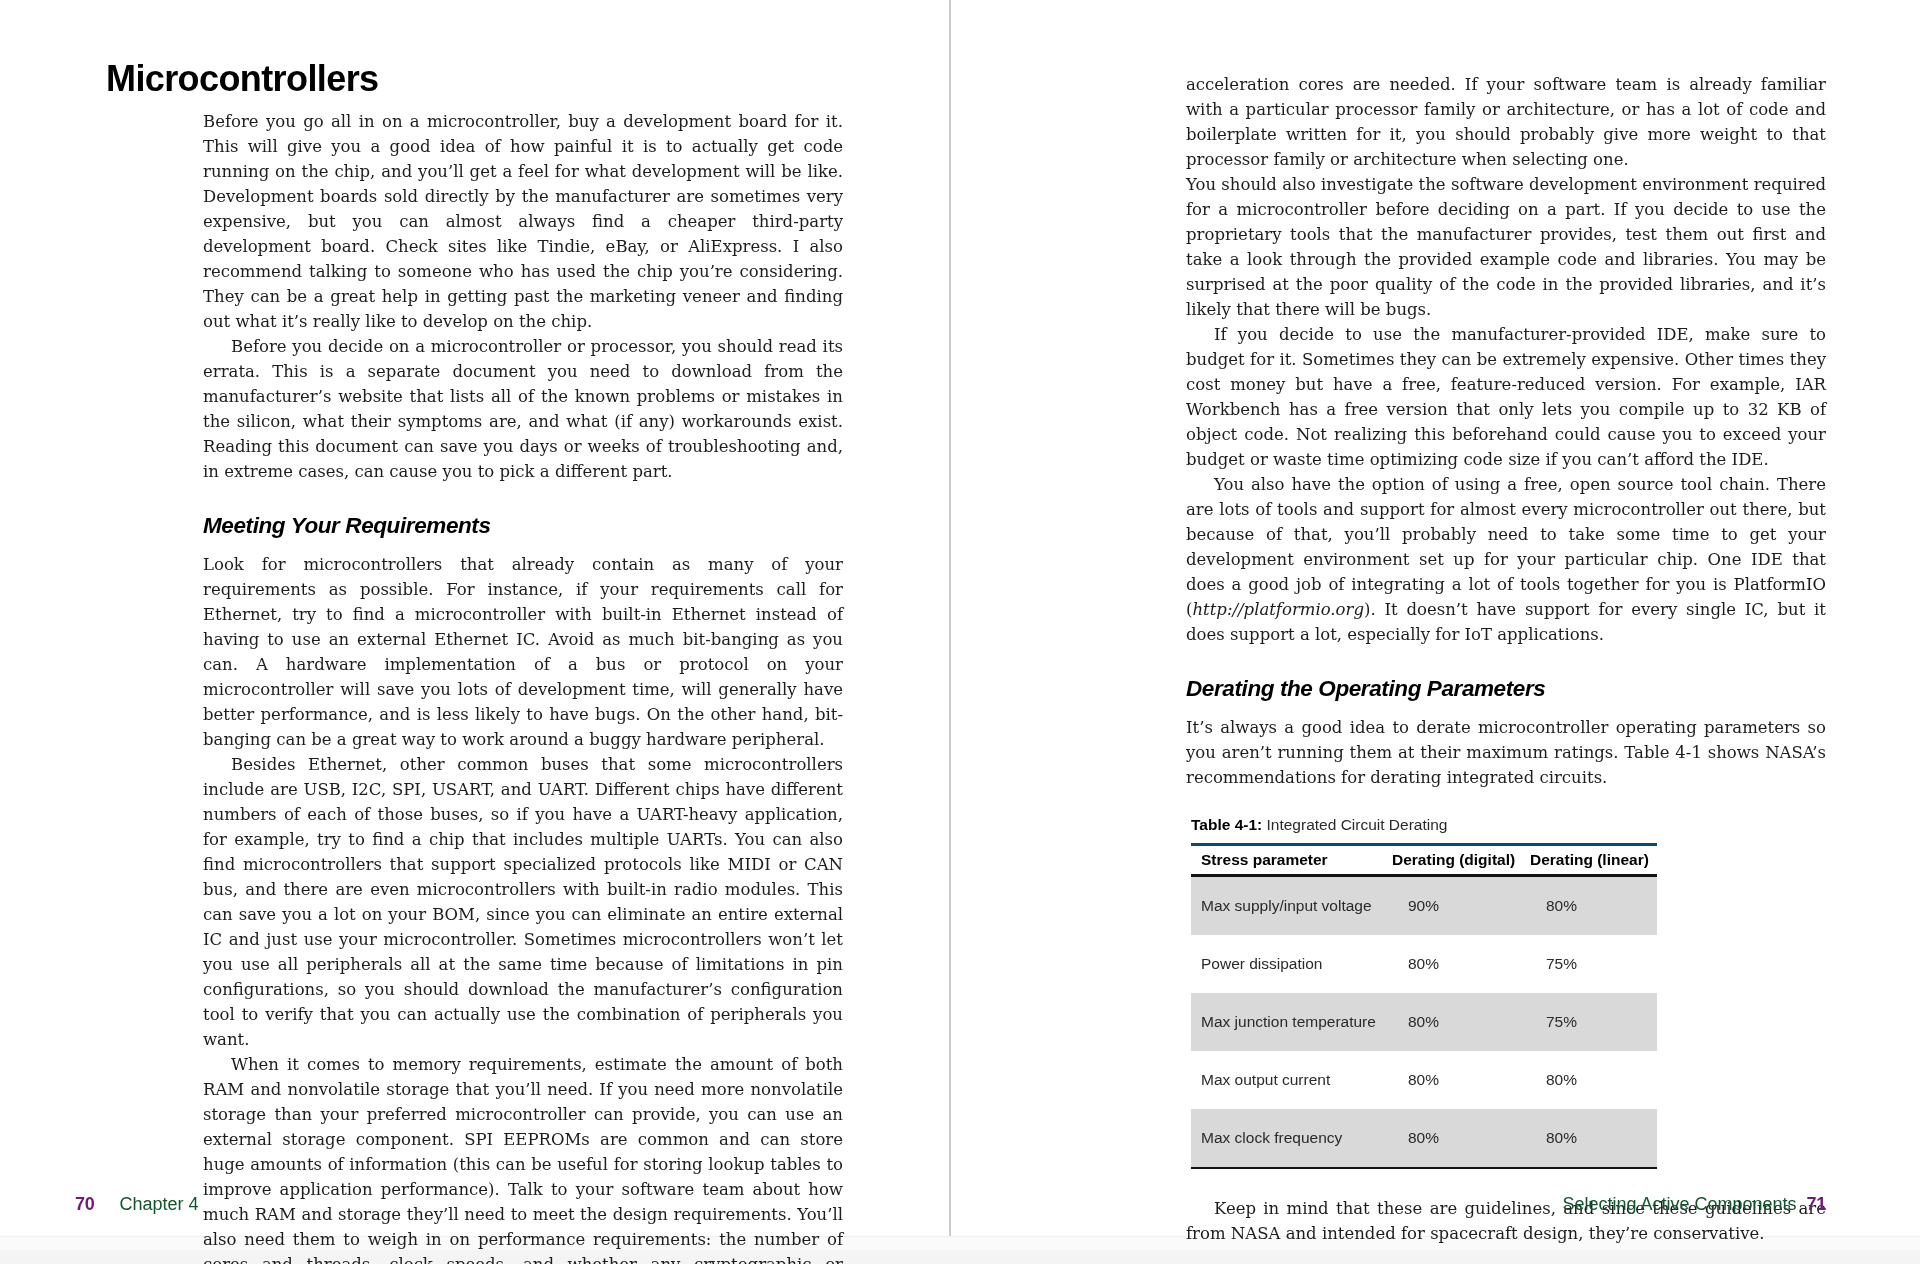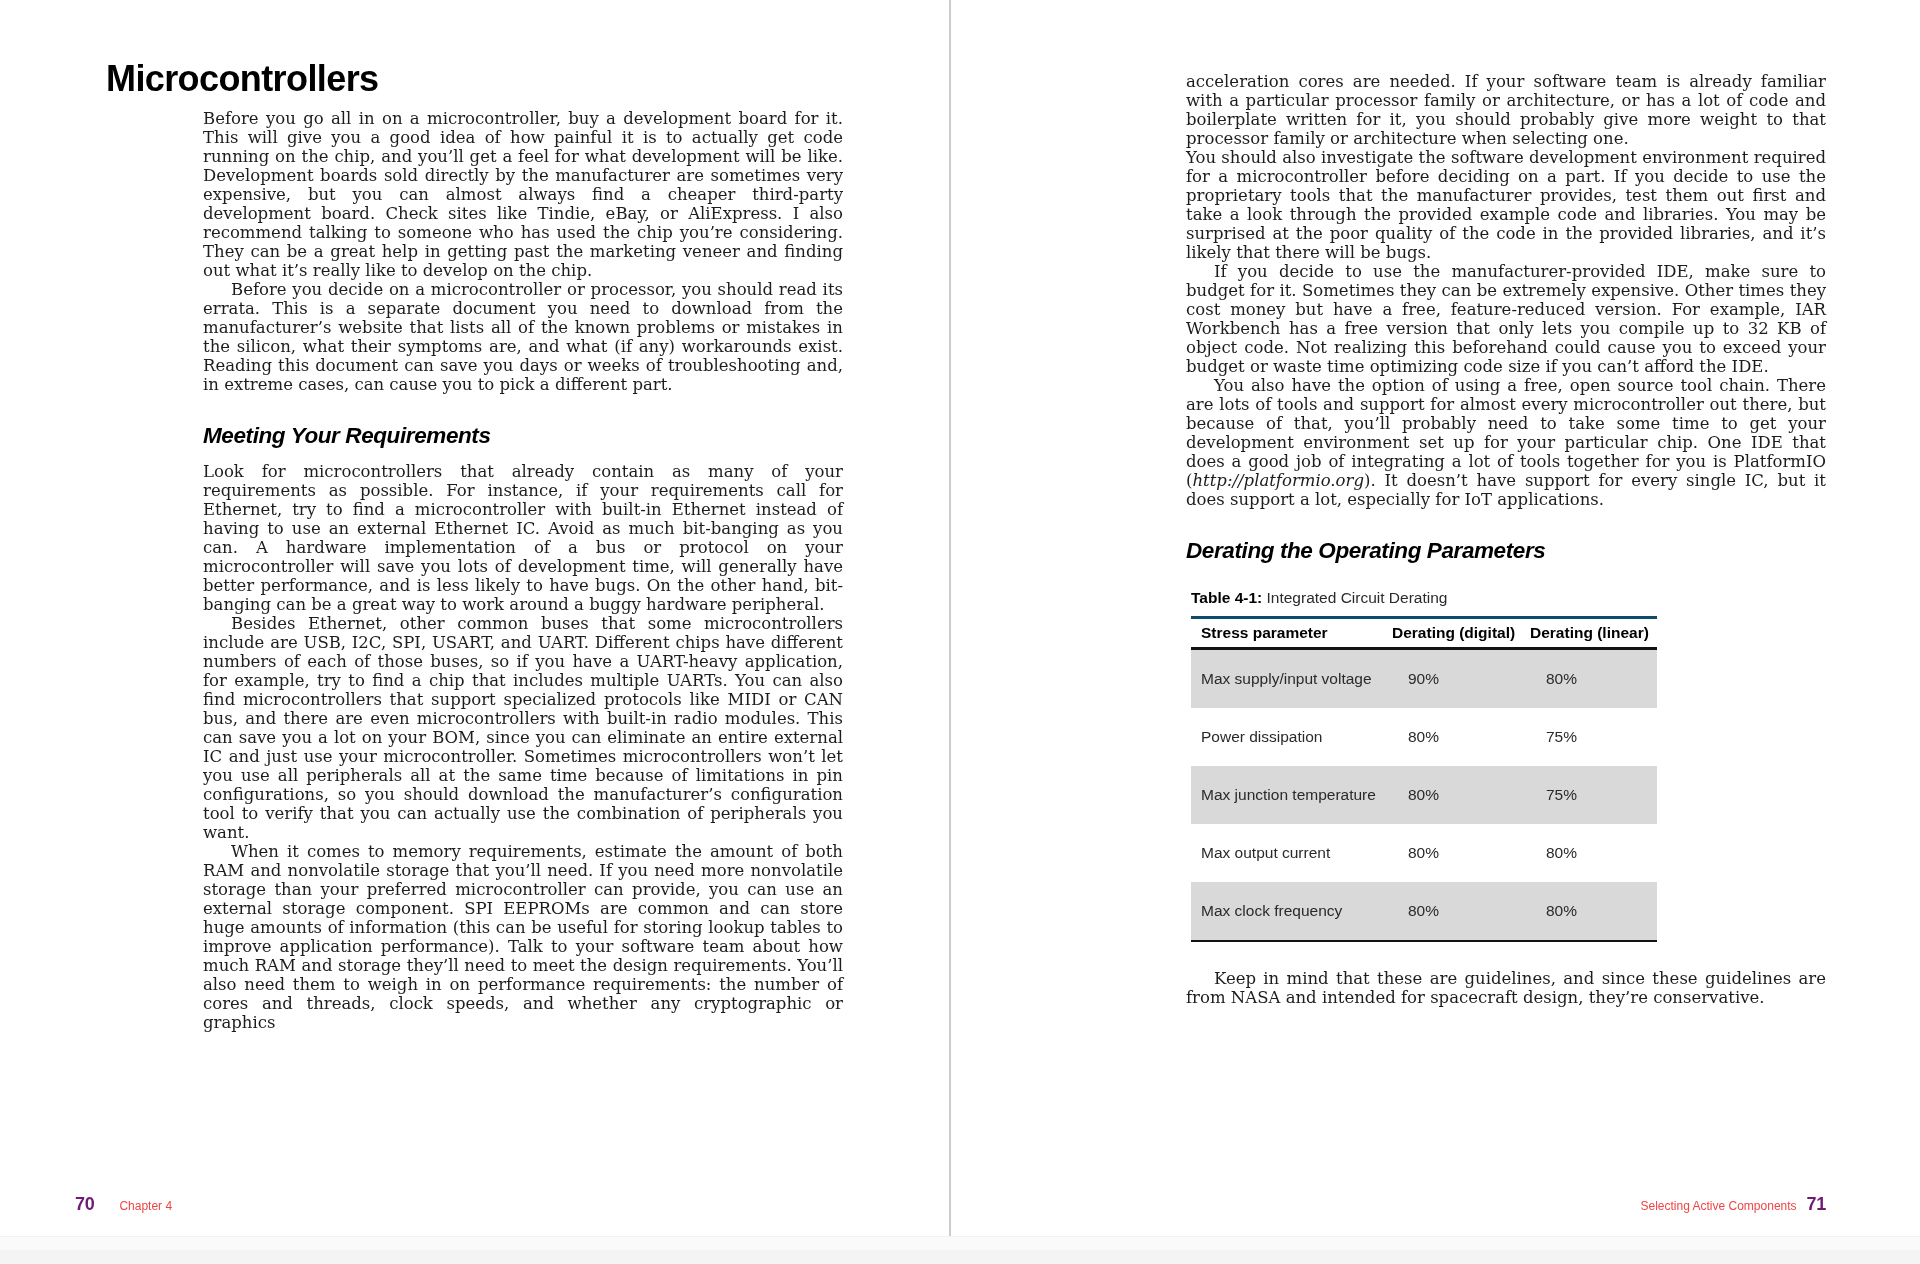--- a/index.html
+++ b/index.html
@@ -74,21 +74,21 @@
     font-style: italic;
     font-size: 22.5px;
     line-height: 25px;
     letter-spacing: -0.4px;
     color: #000;
     margin: 29px 0 14px 0;
   }
 
   p.body {
     font-size: 16.5px;
-    line-height: 19px;
+    line-height: 25px;
     text-align: justify;
     margin: 0;
     hyphens: auto;
   }
   p.indent { text-indent: 28px; }
 
   .em-url { font-style: italic; }
 
   .tbl-caption {
     font-family: "Liberation Sans", sans-serif;
@@ -146,22 +146,22 @@
     gap: 10px;
     font-family: "Liberation Sans", sans-serif;
   }
   .page-num {
     font-weight: bold;
     font-size: 18px;
     color: #701a75;
     letter-spacing: -0.3px;
   }
   .footer-title {
-    font-size: 12px;
-    color: #ef4444;
+    font-size: 18px;
+    color: #14532d;
   }
 </style>
 </head>
 <body>
 
 <div class="page-divider"></div>
 <div class="bottom-strip-1"></div>
 <div class="bottom-strip-2"></div>
 
 <div class="page-left">
@@ -175,20 +175,21 @@
 </div>
 
 <div class="page-right">
   <p class="body">acceleration cores are needed. If your software team is already familiar with a particular processor family or architecture, or has a lot of code and boilerplate written for it, you should probably give more weight to that processor family or architecture when selecting one.</p>
 
   <p class="body">You should also investigate the software development environment required for a microcontroller before deciding on a part. If you decide to use the proprietary tools that the manufacturer provides, test them out first and take a look through the provided example code and libraries. You may be surprised at the poor quality of the code in the provided libraries, and it’s likely that there will be bugs.</p>
   <p class="body indent">If you decide to use the manufacturer-provided IDE, make sure to budget for it. Sometimes they can be extremely expensive. Other times they cost money but have a free, feature-reduced version. For example, IAR Workbench has a free version that only lets you compile up to 32 KB of object code. Not realizing this beforehand could cause you to exceed your budget or waste time optimizing code size if you can’t afford the IDE.</p>
   <p class="body indent"><span>You also have the option of using a free, open source tool chain. There are lots of tools and support for almost every microcontroller out there, but because of that, you’ll probably need to take some time to get your development environment set up for your particular chip. One IDE that does a good job of integrating a lot of tools together for you is PlatformIO (</span><span class="em-url">http://platformio.org</span><span>). It doesn’t have support for every single IC, but it does support a lot, especially for IoT applications.</span></p>
 
   <h2 class="bhead">Derating the Operating Parameters</h2>
+  <p class="body">It’s always a good idea to derate microcontroller operating parameters so you aren’t running them at their maximum ratings. Table 4-1 shows NASA’s recommendations for derating integrated circuits.</p>
 
   <div class="tbl-caption">
     <span class="cap-label">Table 4-1:</span>
     <span class="cap-title">Integrated Circuit Derating</span>
   </div>
 
   <table class="derating">
     <colgroup>
         <col class="c1">
         <col class="c2">

